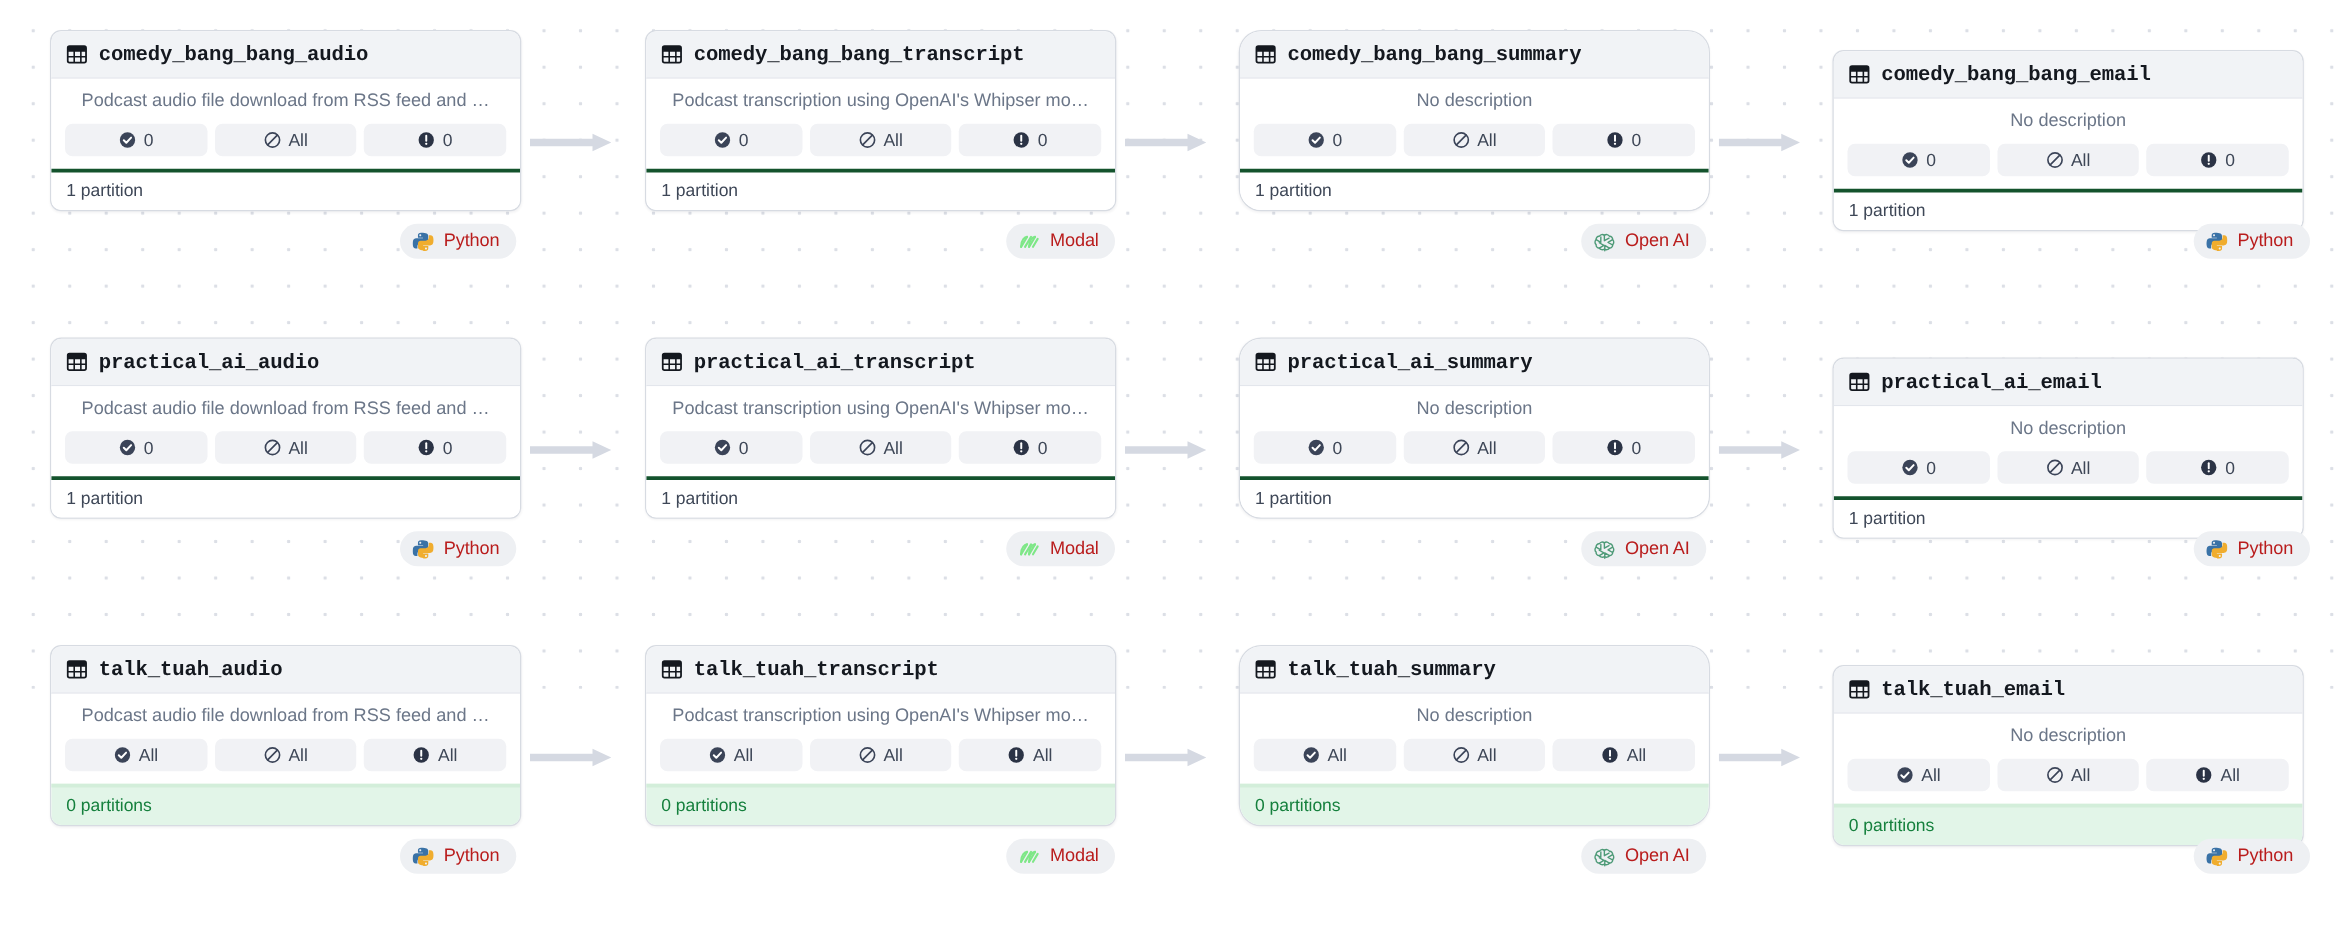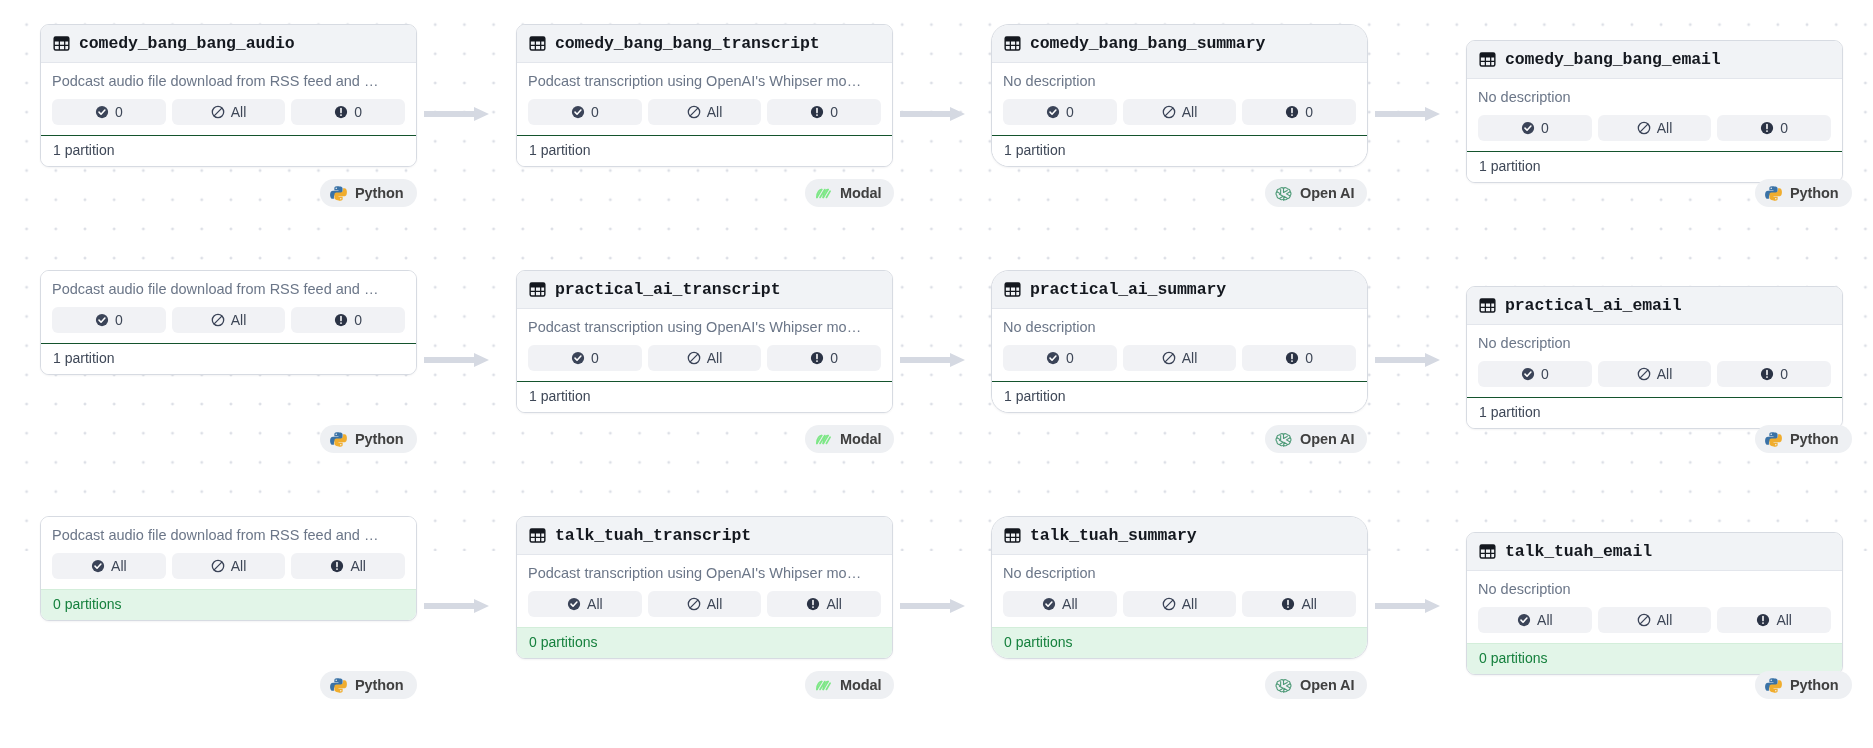--- a/index.html
+++ b/index.html
@@ -84,20 +84,21 @@
     background: #ffffff;
   }
   .node-desc {
     font-size: 14.5px;
     color: #6b7688;
     line-height: 1.25;
     white-space: nowrap;
     overflow: hidden;
     text-overflow: ellipsis;
     margin-bottom: 9px;
+    text-align: center;
   }
 
   .pill-row {
     display: flex;
     gap: 6px;
   }
   .pill {
     flex: 1 1 0;
     height: 26px;
     background: #f1f2f5;
@@ -114,21 +115,21 @@
     flex: 0 0 auto;
   }
   .pill-label {
     font-size: 14px;
     color: #3e4757;
     line-height: 1;
   }
 
   .node-footer {
     padding: 6px 12px 8px 12px;
-    border-top: 1px solid #14532d;
+    border-top: 3px solid #14532d;
     font-size: 14px;
     color: #3e4757;
     background: #ffffff;
   }
   .node.is-empty .node-footer {
     background: #e2f5e8;
     color: #15803d;
     border-top-color: #d3eeda;
   }
 
@@ -161,22 +162,22 @@
   .badge.col-2 { left: 1265px; }
   .badge.col-3 { left: 1755px; }
   .badge-icon {
     width: 17px;
     height: 17px;
     display: block;
     flex: 0 0 auto;
   }
   .badge-label {
     font-size: 14.5px;
-    font-weight: 700;
-    color: #404040;
+    font-weight: 400;
+    color: #b91c1c;
     letter-spacing: -0.1px;
   }
 </style>
 </head>
 <body>
 
 <div id="canvas">
     <div class="row row-0">
       <div class="arrow gap-0"><svg viewBox="0 0 66 16" xmlns="http://www.w3.org/2000/svg">
     <path d="M0 8 H52" stroke="#d5d9e2" stroke-width="6"></path>
@@ -390,20 +391,28 @@
   </svg></div>
       <div class="arrow gap-1"><svg viewBox="0 0 66 16" xmlns="http://www.w3.org/2000/svg">
     <path d="M0 8 H52" stroke="#d5d9e2" stroke-width="6"></path>
     <path d="M50 1 L65 8 L50 15 Z" fill="#d5d9e2"></path>
   </svg></div>
       <div class="arrow gap-2"><svg viewBox="0 0 66 16" xmlns="http://www.w3.org/2000/svg">
     <path d="M0 8 H52" stroke="#d5d9e2" stroke-width="6"></path>
     <path d="M50 1 L65 8 L50 15 Z" fill="#d5d9e2"></path>
   </svg></div>
       <div class="node col-0">
+        <div class="node-header">
+          <svg viewBox="0 0 16 16" fill="none" xmlns="http://www.w3.org/2000/svg" class="grid-icon">
+    <rect x="1.1" y="1.8" width="13.8" height="12.4" rx="1.4" stroke="#14181f" stroke-width="1.35"></rect>
+    <rect x="1.1" y="1.8" width="13.8" height="3.6" rx="1.4" fill="#14181f"></rect>
+    <path d="M1.1 5.4h13.8M1.1 9.8h13.8M6.0 5.4v8.8M11.0 5.4v8.8" stroke="#14181f" stroke-width="1.2"></path>
+  </svg>
+          <span class="node-title">practical_ai_audio</span>
+        </div>
         <div class="node-body">
           <div class="node-desc">Podcast audio file download from RSS feed and …</div>
           <div class="pill-row">
             <div class="pill">
               <svg viewBox="0 0 16 16" xmlns="http://www.w3.org/2000/svg" class="pill-icon">
     <circle cx="8" cy="8" r="7" fill="#3b4458"></circle>
     <path d="M4.6 8.2l2.3 2.3 4.4-4.7" stroke="#ffffff" stroke-width="1.8" stroke-linecap="round" stroke-linejoin="round" fill="none"></path>
   </svg>
               <span class="pill-label">0</span>
             </div>
@@ -588,20 +597,28 @@
   </svg></div>
       <div class="arrow gap-1"><svg viewBox="0 0 66 16" xmlns="http://www.w3.org/2000/svg">
     <path d="M0 8 H52" stroke="#d5d9e2" stroke-width="6"></path>
     <path d="M50 1 L65 8 L50 15 Z" fill="#d5d9e2"></path>
   </svg></div>
       <div class="arrow gap-2"><svg viewBox="0 0 66 16" xmlns="http://www.w3.org/2000/svg">
     <path d="M0 8 H52" stroke="#d5d9e2" stroke-width="6"></path>
     <path d="M50 1 L65 8 L50 15 Z" fill="#d5d9e2"></path>
   </svg></div>
       <div class="node col-0 is-empty">
+        <div class="node-header">
+          <svg viewBox="0 0 16 16" fill="none" xmlns="http://www.w3.org/2000/svg" class="grid-icon">
+    <rect x="1.1" y="1.8" width="13.8" height="12.4" rx="1.4" stroke="#14181f" stroke-width="1.35"></rect>
+    <rect x="1.1" y="1.8" width="13.8" height="3.6" rx="1.4" fill="#14181f"></rect>
+    <path d="M1.1 5.4h13.8M1.1 9.8h13.8M6.0 5.4v8.8M11.0 5.4v8.8" stroke="#14181f" stroke-width="1.2"></path>
+  </svg>
+          <span class="node-title">talk_tuah_audio</span>
+        </div>
         <div class="node-body">
           <div class="node-desc">Podcast audio file download from RSS feed and …</div>
           <div class="pill-row">
             <div class="pill">
               <svg viewBox="0 0 16 16" xmlns="http://www.w3.org/2000/svg" class="pill-icon">
     <circle cx="8" cy="8" r="7" fill="#3b4458"></circle>
     <path d="M4.6 8.2l2.3 2.3 4.4-4.7" stroke="#ffffff" stroke-width="1.8" stroke-linecap="round" stroke-linejoin="round" fill="none"></path>
   </svg>
               <span class="pill-label">All</span>
             </div>

